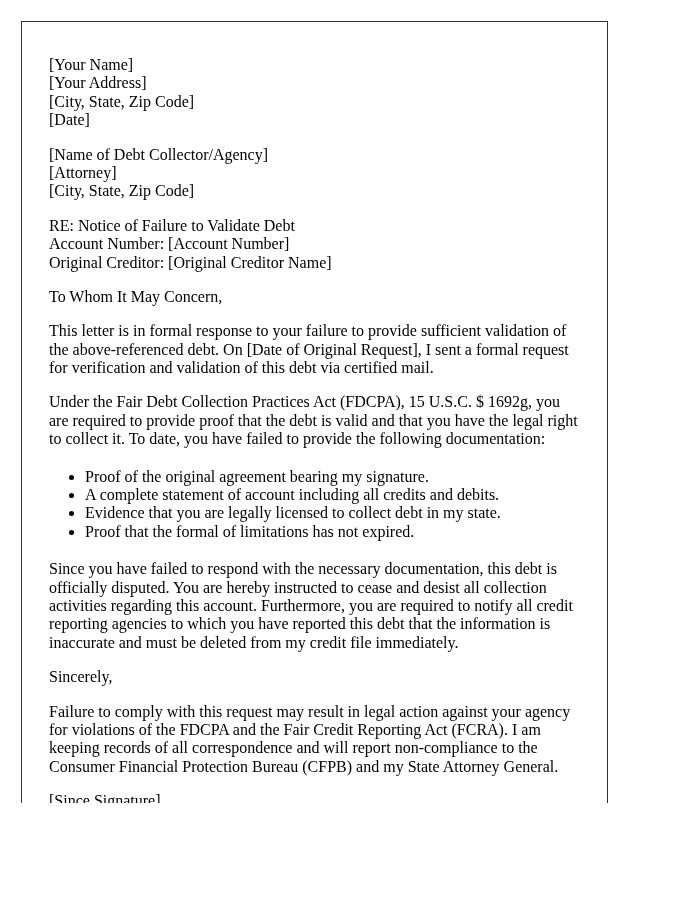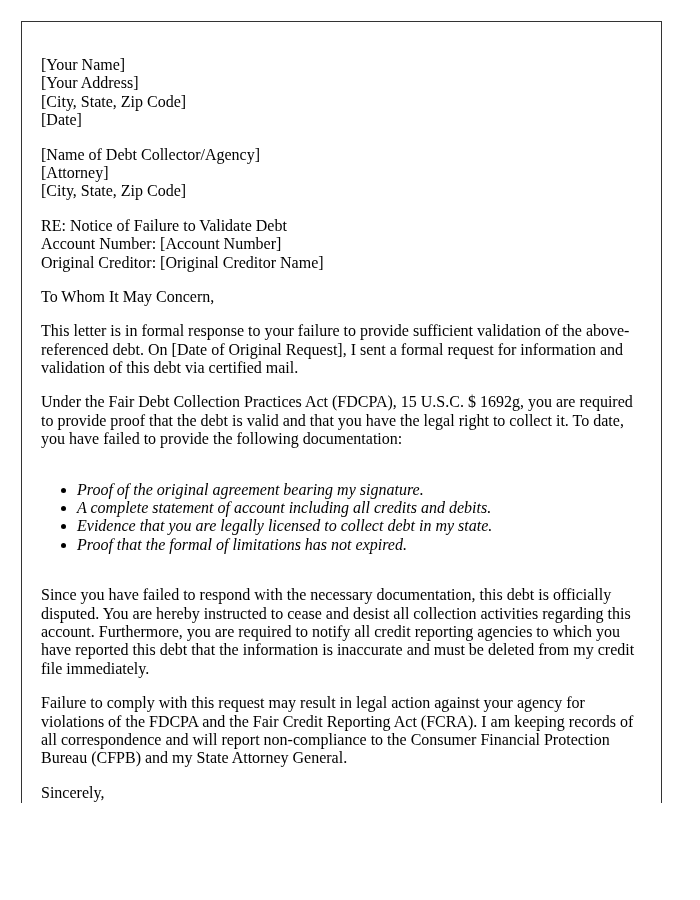--- a/index.html
+++ b/index.html
@@ -13,41 +13,40 @@
     font-family: "Liberation Serif", "DejaVu Serif", serif;
     font-size: 16px;
     line-height: 1.15;
     color: #000000;
     position: relative;
   }
   .page {
     position: absolute;
     left: 21px;
     top: 21px;
-    width: 641px;
+    width: 587px;
     height: 782px;
     box-sizing: border-box;
     border-top: 1px solid #333333;
     border-left: 1px solid #333333;
     border-right: 1px solid #333333;
     border-bottom: none;
-    padding: 34px 24px 0 19px;
+    padding: 34px 24px 0 27px;
     overflow: hidden;
     background: #ffffff;
   }
   .page p {
     margin: 16px 0;
   }
   .page p:first-child {
     margin-top: 0;
   }
   .page ul {
-    margin: 32px 0;
+    margin: 19px 0;
     padding-left: 36px;
-    font-style: italic;
   }
   .page li {
     margin: 0;
     padding: 0;
   }
 </style>
 </head>
 <body>
 
 <div class="page">
@@ -66,32 +65,32 @@
   </p>
 
   <p>
     <span>RE: Notice of Failure to Validate Debt</span><br>
     <span>Account Number: [Account Number]</span><br>
     <span>Original Creditor: [Original Creditor Name]</span>
   </p>
 
   <p>To Whom It May Concern,</p>
 
-  <p>This letter is in formal response to your failure to provide sufficient validation of the above-referenced debt. On [Date of Original Request], I sent a formal request for information and validation of this debt via certified mail.</p>
+  <p>This letter is in formal response to your failure to provide sufficient validation of the above-referenced debt. On [Date of Original Request], I sent a formal request for verification and validation of this debt via certified mail.</p>
 
   <p>Under the Fair Debt Collection Practices Act (FDCPA), 15 U.S.C. $ 1692g, you are required to provide proof that the debt is valid and that you have the legal right to collect it. To date, you have failed to provide the following documentation:</p>
 
   <ul>
     <li>Proof of the original agreement bearing my signature.</li>
     <li>A complete statement of account including all credits and debits.</li>
     <li>Evidence that you are legally licensed to collect debt in my state.</li>
     <li>Proof that the formal of limitations has not expired.</li>
   </ul>
 
   <p>Since you have failed to respond with the necessary documentation, this debt is officially disputed. You are hereby instructed to cease and desist all collection activities regarding this account. Furthermore, you are required to notify all credit reporting agencies to which you have reported this debt that the information is inaccurate and must be deleted from my credit file immediately.</p>
 
+  <p>Sincerely,</p>
+
   <p>Failure to comply with this request may result in legal action against your agency for violations of the FDCPA and the Fair Credit Reporting Act (FCRA). I am keeping records of all correspondence and will report non-compliance to the Consumer Financial Protection Bureau (CFPB) and my State Attorney General.</p>
-
-  <p>Sincerely,</p>
 
   <p>[Since Signature]</p>
 
 </div>
 
 </body></html>

